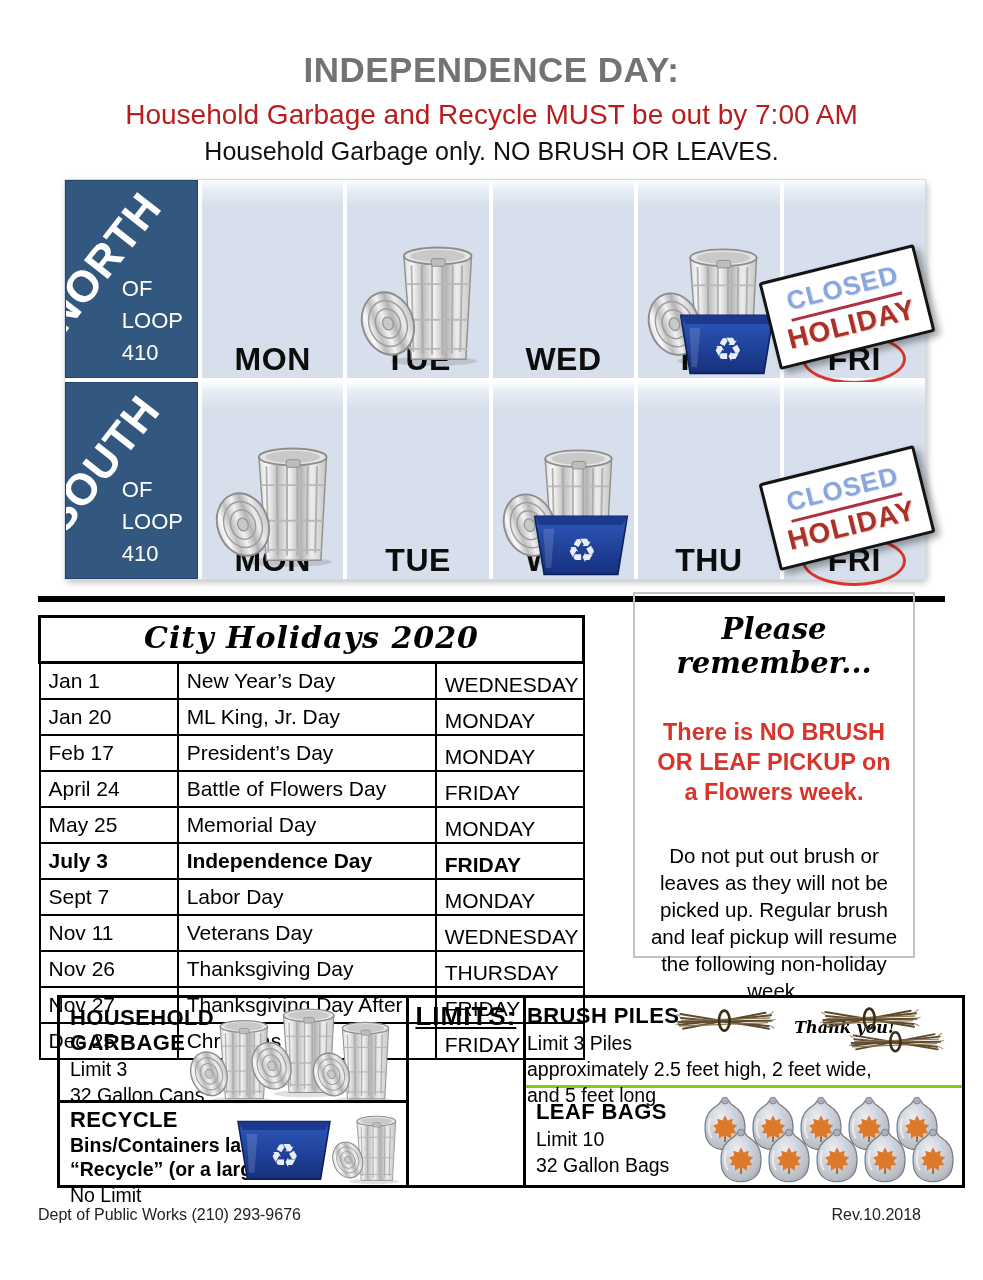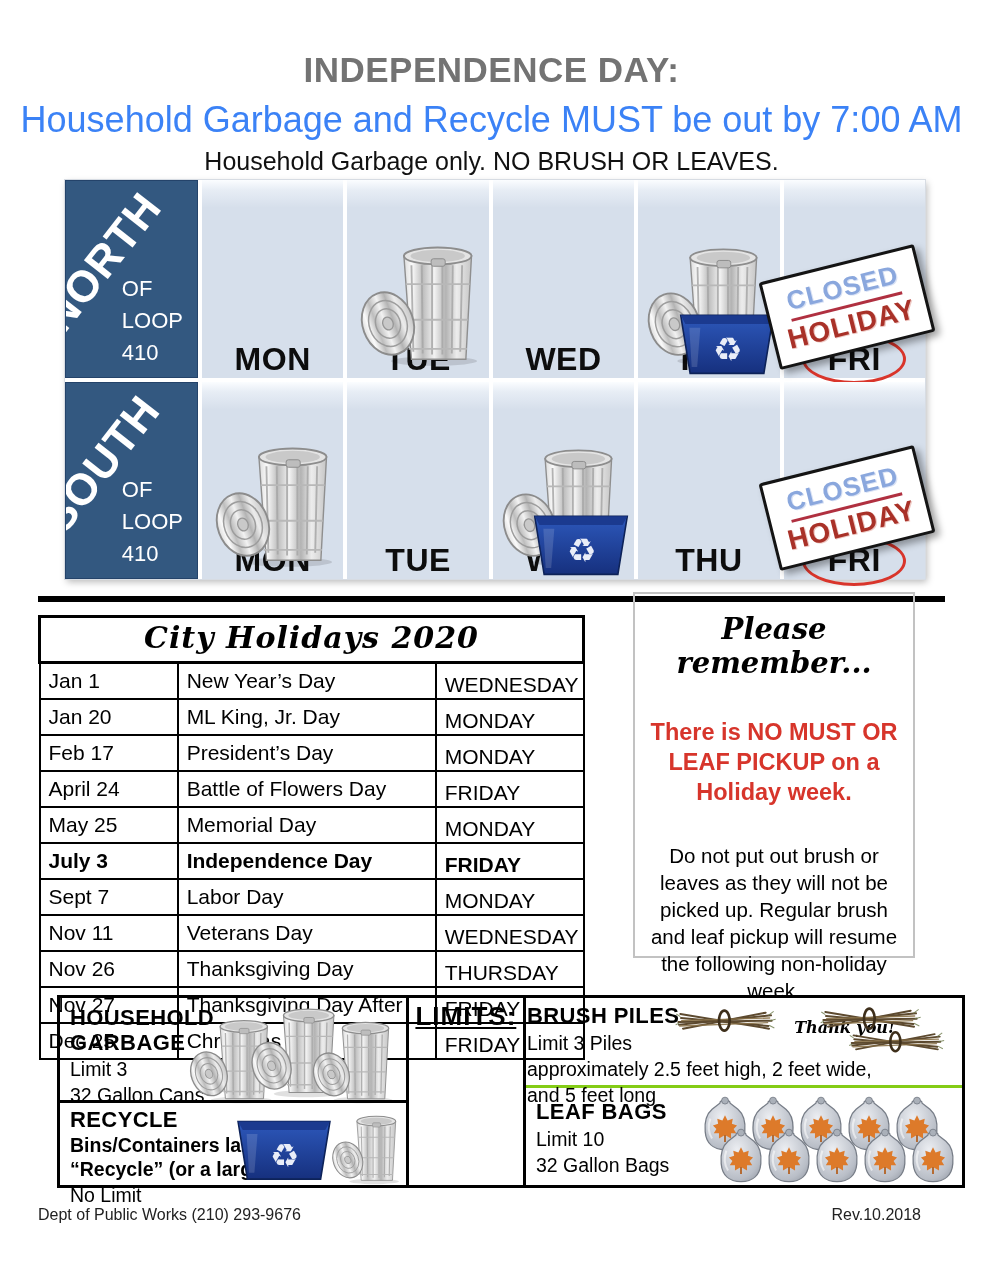--- a/index.html
+++ b/index.html
@@ -3,21 +3,21 @@
 <meta charset="utf-8">
 <style>
   * { box-sizing: border-box; margin: 0; padding: 0; }
   html,body { background:#fff; }
   body { font-family: "Liberation Sans", sans-serif; }
   .page { position: relative; width: 983px; height: 1280px; background: #fff; overflow: hidden; }
 
   
   .header { position: absolute; top: 50px; left: 0; right: 0; text-align: center; }
   .hdr-title { color: #737373; font-size: 35px; font-weight: 700; letter-spacing: .5px; }
-  .hdr-sub { color: #3b82f6; font-size: 36px; margin-top: 9px; }
+  .hdr-sub { color: #b91c1c; font-size: 28px; margin-top: 9px; }
   .hdr-note { color: #111; font-size: 25px; margin-top: 6px; }
 
   
   .schedule { position: absolute; left: 65px; top: 180px; width: 860px; height: 399px;
     display: grid; grid-template-columns: 133px repeat(5, 1fr); grid-template-rows: 1fr 1fr;
     gap: 4px; background: #fff; box-shadow: 0 0 0 1px #d7dce3, 2px 3px 7px rgba(0,0,0,.28); }
   .cell { position: relative; }
   .side { background: #335880; color: #fff; overflow: hidden; border: 1px solid #24436a; }
   .diag { position: absolute; left: 6px; bottom: 36px; transform: rotate(-52deg); transform-origin: 0 100%;
     font-size: 44px; font-weight: 800; letter-spacing: 1px; white-space: nowrap; }
@@ -328,21 +328,21 @@
     <tr>
           <td>Dec 25</td>
           <td>Christmas Day</td>
           <td class="wd">FRIDAY</td>
         </tr>
   </tbody>
     </table>
 
   <div class="reminder">
     <div class="rem-title">Please remember...</div>
-    <div class="rem-warning">There is NO MUST OR LEAF PICKUP on a Holiday week.</div>
+    <div class="rem-warning">There is NO BRUSH OR LEAF PICKUP on a Flowers week.</div>
     <div class="rem-body">Do not put out brush or leaves as they will not be picked up. Regular brush and leaf pickup will resume the following non-holiday week.</div>
     <div class="rem-signoff">Thank you!</div>
   </div>
 
   <div class="limits">
     <div class="lim-left">
       <div class="hg-row">
         <div class="lim-title hg-title">HOUSEHOLD GARBAGE</div>
         <div class="lim-line">Limit 3</div>
         <div class="lim-line">32 Gallon Cans</div>

